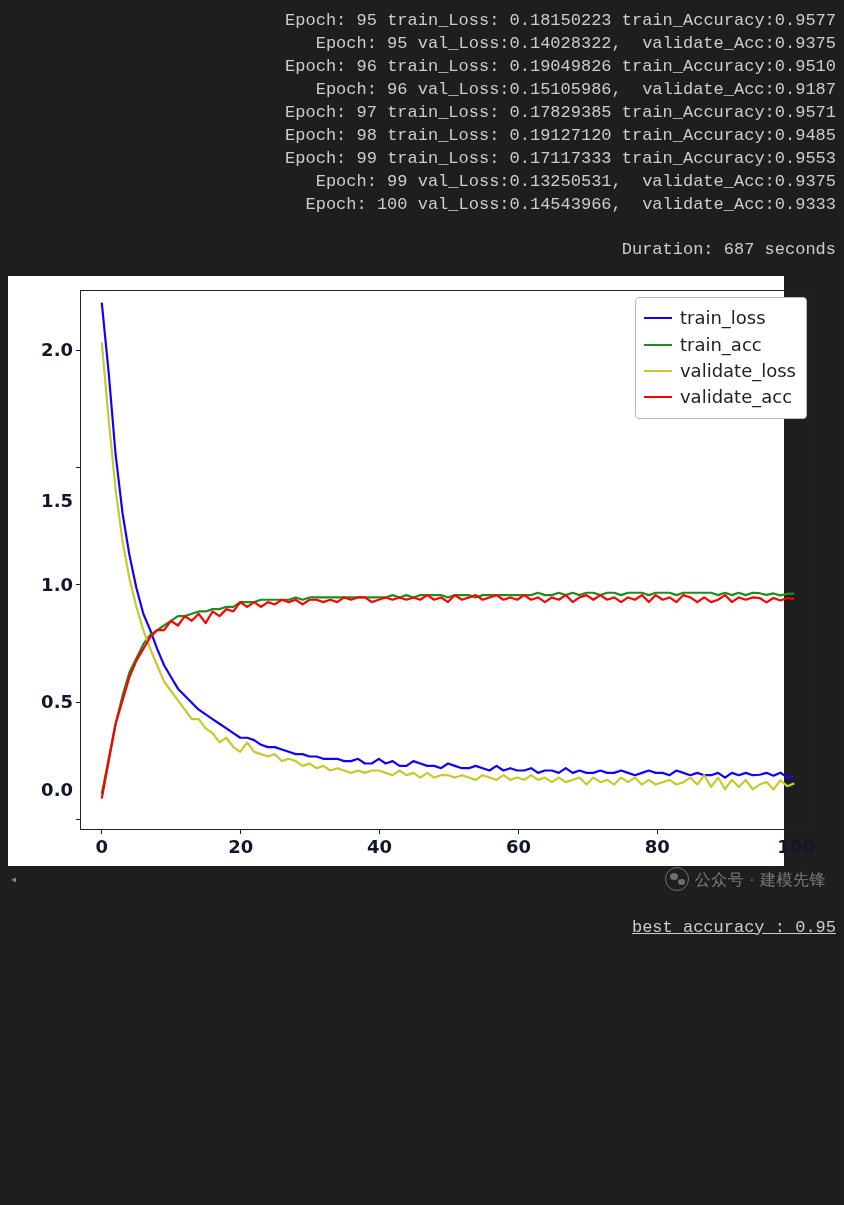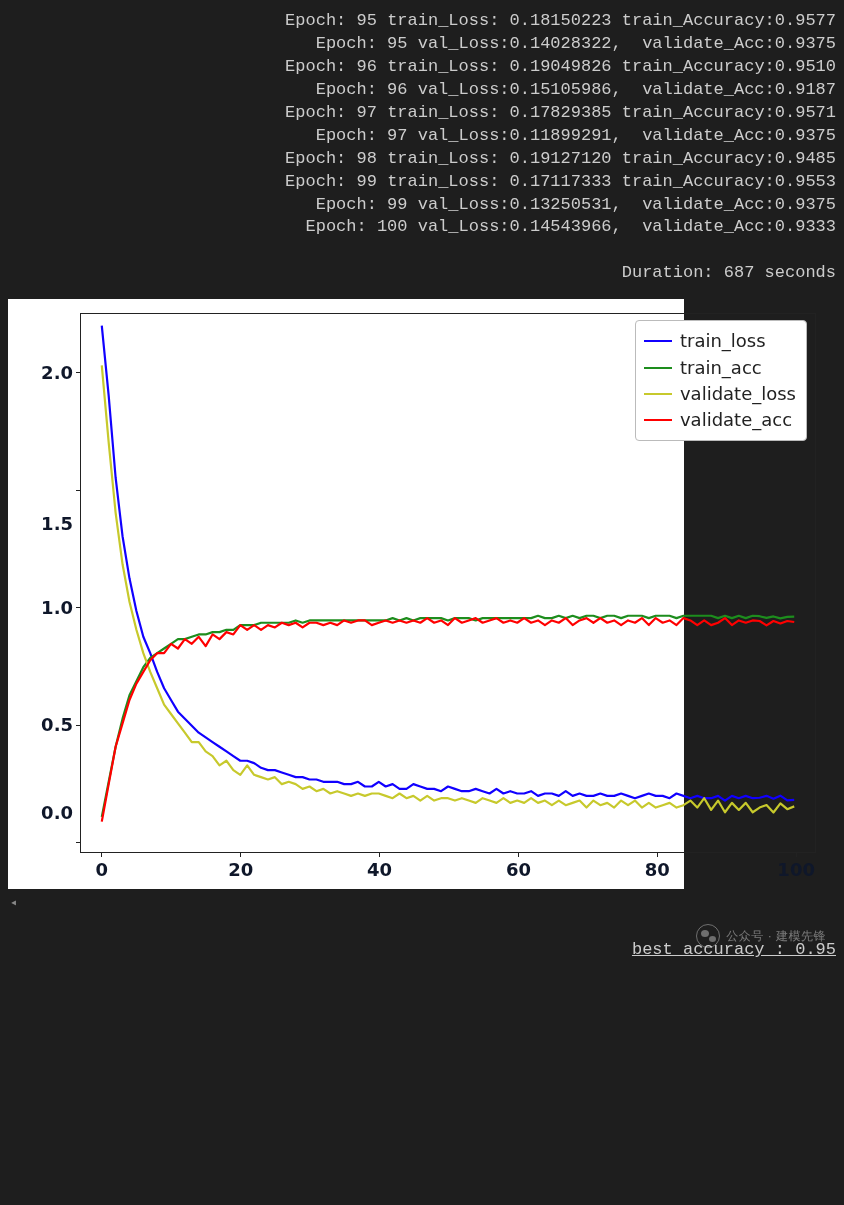--- a/index.html
+++ b/index.html
@@ -18,21 +18,21 @@
   .log-line {
     white-space: pre;
     font-family: inherit;
     text-align: right;
   }
   .blank-line {
     height: 1.35em;
   }
   .chart-wrapper {
     background: #ffffff;
-    width: 676px;
+    width: 776px;
     height: 590px;
     margin-top: 14px;
     position: relative;
   }
   .plot-area {
     position: absolute;
     left: 72px;
     top: 14px;
     width: 736px;
     height: 540px;
@@ -103,26 +103,26 @@
     padding: 6px 0 0 2px;
   }
   .footer-line {
     padding-top: 28px;
     text-decoration: underline;
   }
   .wechat-tag {
     position: absolute;
     color: rgba(230,230,230,0.45);
     font-family: Arial, "Microsoft YaHei", sans-serif;
-    font-size: 12px;
+    font-size: 16px;
     display: flex;
     align-items: center;
     gap: 6px;
     right: 18px;
-    bottom: 26px;
+    bottom: 60px;
     letter-spacing: 0.5px;
     margin-top: 31px;
   }
   .wechat-icon {
     width: 22px; height: 22px;
     border-radius: 50%;
     border: 1px solid rgba(230,230,230,0.4);
     position: relative;
     display: inline-block;
   }
@@ -143,21 +143,20 @@
 <body>
 
 <div class="outer">
 <div class="container">
   <div id="log-block">
         <div class="log-line">Epoch: 95 train_Loss: 0.18150223 train_Accuracy:0.9577</div>
         <div class="log-line">Epoch: 95 val_Loss:0.14028322,  validate_Acc:0.9375</div>
         <div class="log-line">Epoch: 96 train_Loss: 0.19049826 train_Accuracy:0.9510</div>
         <div class="log-line">Epoch: 96 val_Loss:0.15105986,  validate_Acc:0.9187</div>
         <div class="log-line">Epoch: 97 train_Loss: 0.17829385 train_Accuracy:0.9571</div>
-        <div class="log-line">Epoch: 97 val_Loss:0.11899291,  validate_Acc:0.9375</div>
         <div class="log-line">Epoch: 98 train_Loss: 0.19127120 train_Accuracy:0.9485</div>
         <div class="log-line">Epoch: 99 train_Loss: 0.17117333 train_Accuracy:0.9553</div>
         <div class="log-line">Epoch: 99 val_Loss:0.13250531,  validate_Acc:0.9375</div>
         <div class="log-line">Epoch: 100 val_Loss:0.14543966,  validate_Acc:0.9333</div>
       </div>
   <div class="blank-line"></div>
   <div class="log-line">Duration: 687 seconds</div>
 
   <div class="chart-wrapper">
     <div class="plot-area">

